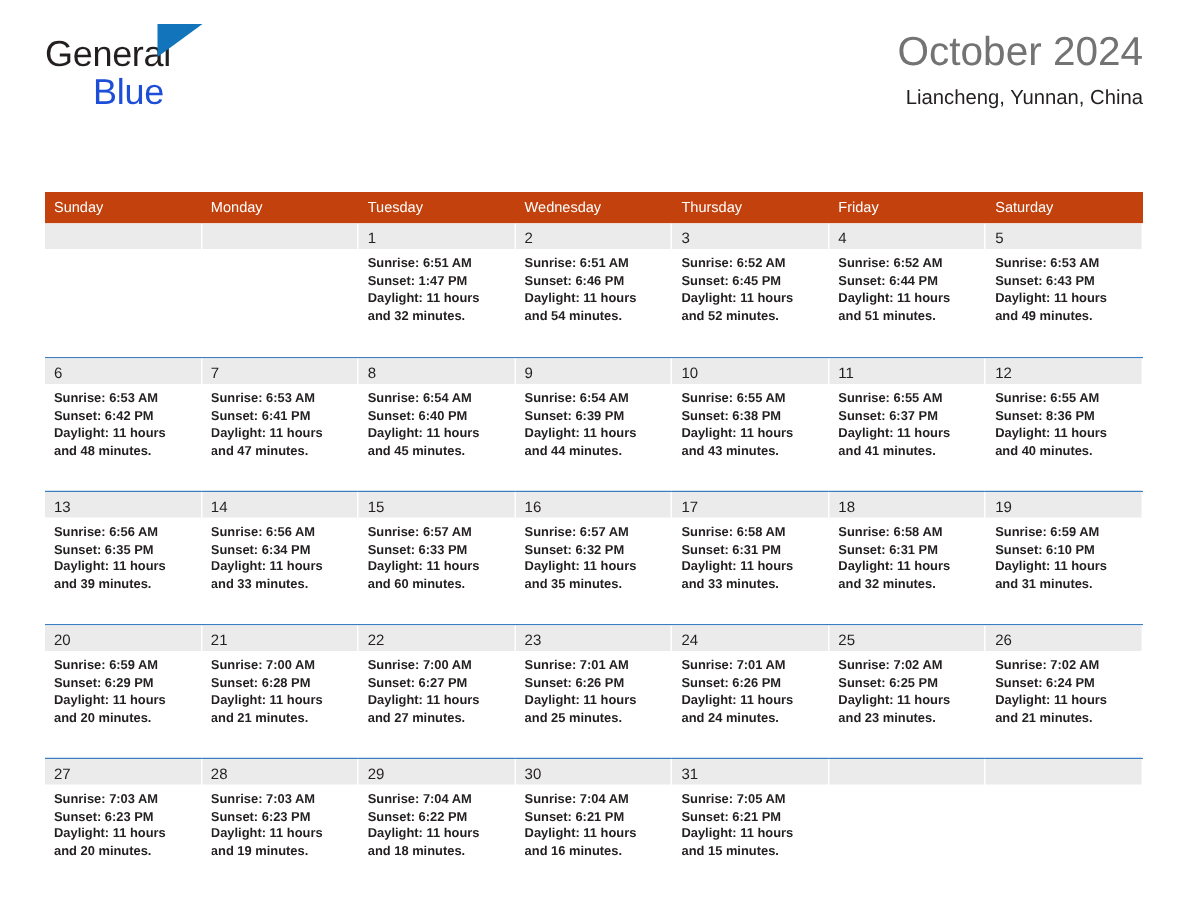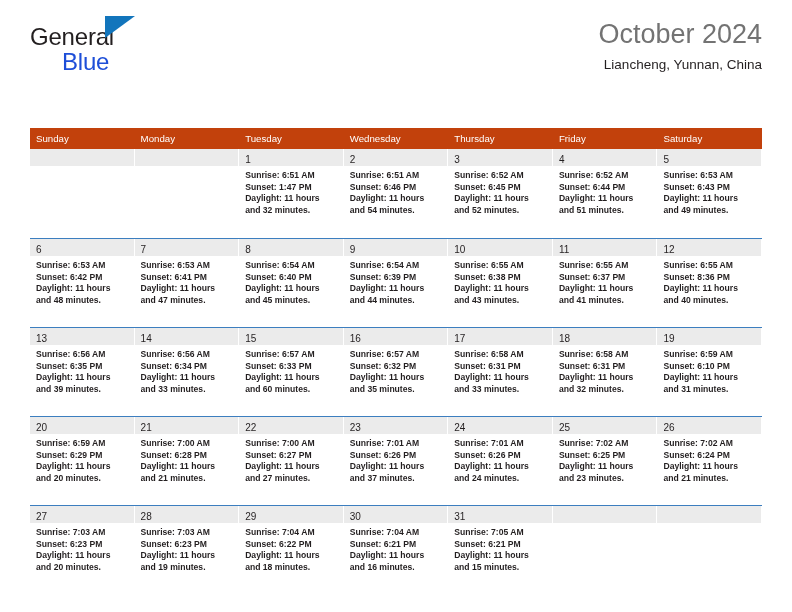--- a/index.html
+++ b/index.html
@@ -361,21 +361,21 @@
             <div class="day-line">Daylight: 11 hours</div>
             <div class="day-line">and 27 minutes.</div>
           </div>
         </div>
         <div class="day-cell">
           <div class="day-num-band"><span class="day-num">23</span></div>
           <div class="day-body">
             <div class="day-line">Sunrise: 7:01 AM</div>
             <div class="day-line">Sunset: 6:26 PM</div>
             <div class="day-line">Daylight: 11 hours</div>
-            <div class="day-line">and 37 minutes.</div>
+            <div class="day-line">and 25 minutes.</div>
           </div>
         </div>
         <div class="day-cell">
           <div class="day-num-band"><span class="day-num">24</span></div>
           <div class="day-body">
             <div class="day-line">Sunrise: 7:01 AM</div>
             <div class="day-line">Sunset: 6:26 PM</div>
             <div class="day-line">Daylight: 11 hours</div>
             <div class="day-line">and 24 minutes.</div>
           </div>

